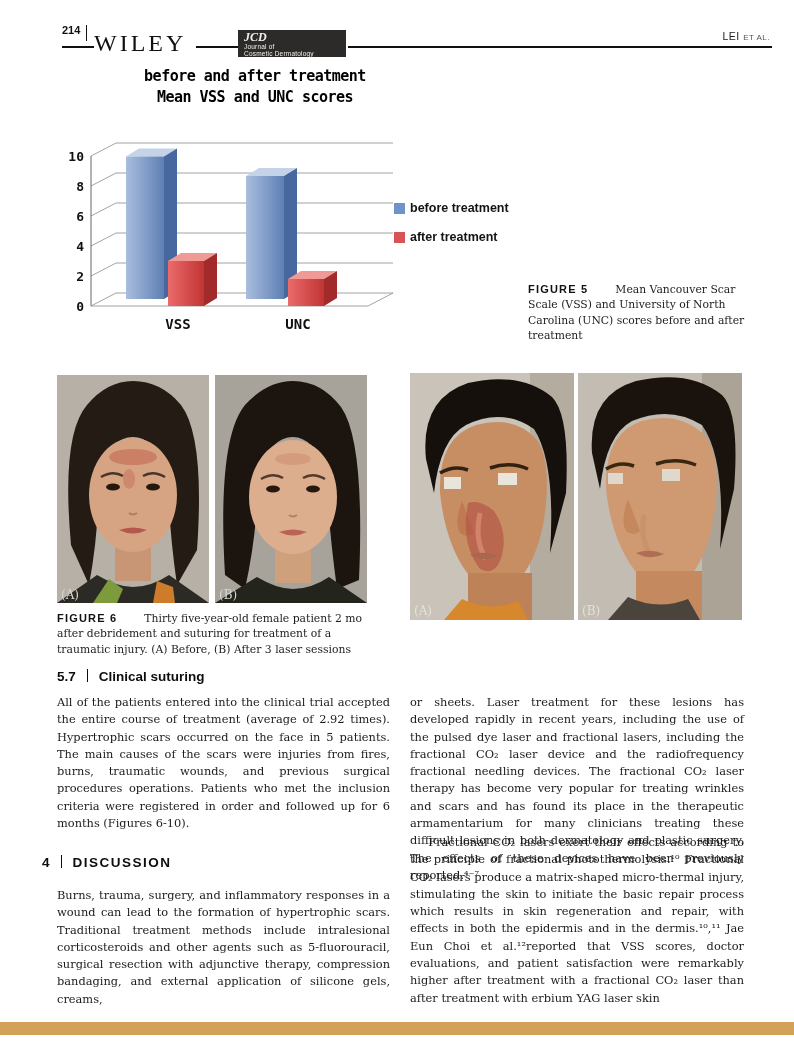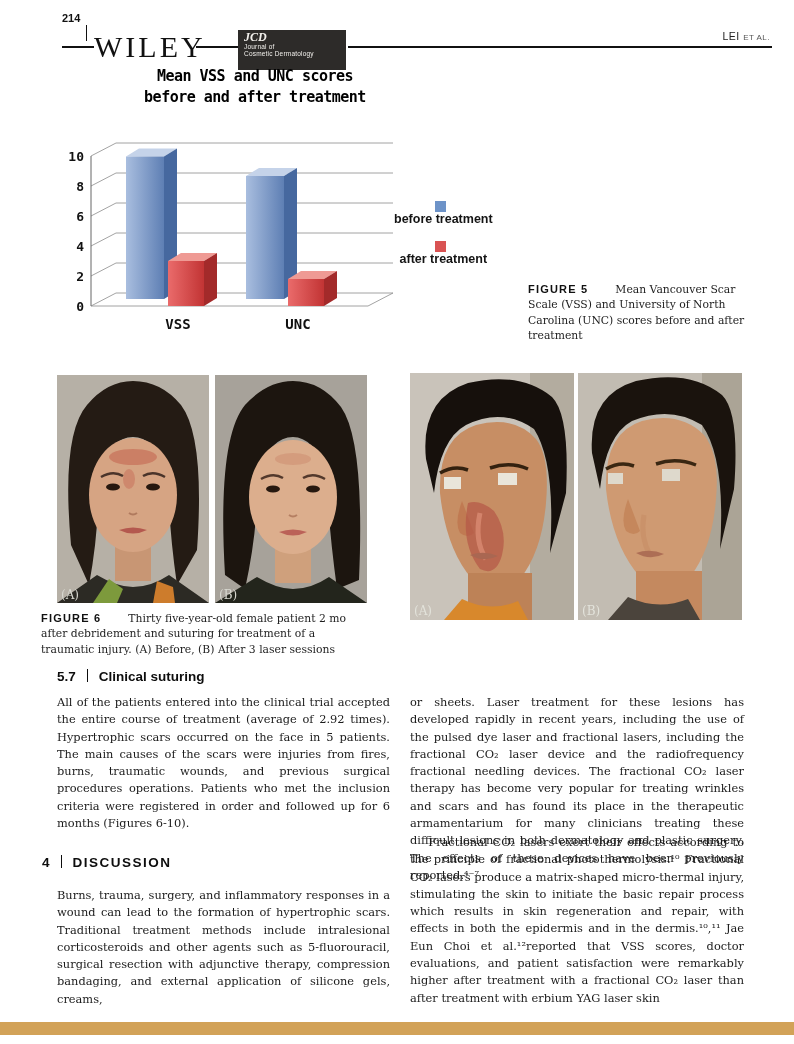--- a/index.html
+++ b/index.html
@@ -1,50 +1,50 @@
 <!DOCTYPE html>
 <html><head>
 <meta charset="utf-8">
 <style>
   html,body{margin:0;padding:0;background:#ffffff;}
   .page{position:relative;width:794px;height:1044px;background:#fff;overflow:hidden;
         font-family:"Liberation Sans",sans-serif;}
 
   
-  .pagenum{position:absolute;left:62px;top:12px;font:bold 11px "Liberation Sans",sans-serif;color:#111;text-align:center;}
+  .pagenum{position:absolute;left:62px;top:24px;font:bold 11px "Liberation Sans",sans-serif;color:#111;text-align:center;}
   .pagenum-tick{position:absolute;left:86px;top:25px;width:1px;height:16px;background:#111;}
   .wiley{position:absolute;left:94px;top:30px;font-family:"Liberation Serif",serif;
-         font-size:30px;letter-spacing:3px;color:#111;font-weight:500;}
+         font-size:24px;letter-spacing:3px;color:#111;font-weight:500;}
   .rule-left{position:absolute;left:62px;top:46px;width:32px;height:2px;background:#111;}
   .rule-mid{position:absolute;left:196px;top:46px;width:42px;height:2px;background:#111;}
   .rule-right{position:absolute;left:348px;top:46px;width:424px;height:2px;background:#111;}
-  .jcd-logo{position:absolute;left:238px;top:30px;width:108px;height:40px;background:#2d2b29;
+  .jcd-logo{position:absolute;left:238px;top:30px;width:108px;height:27px;background:#2d2b29;
             color:#f2f0ec;padding:2px 6px;box-sizing:border-box;}
   .jcd-acronym{font:italic bold 12px "Liberation Serif",serif;line-height:11px;}
   .jcd-name{font:6.5px/7px "Liberation Sans",sans-serif;letter-spacing:.2px;}
   .running-head{position:absolute;right:24px;top:30px;font:10.5px "Liberation Sans",sans-serif;
                 color:#222;letter-spacing:.5px;}
   .running-head .suffix{font-size:8px;color:#555;}
 
   
   .chart-title{position:absolute;left:95px;top:66px;width:320px;text-align:center;
                font:bold 15px/21px "DejaVu Sans Mono",monospace;color:#000;letter-spacing:-.5px;}
   .chart-wrap{position:absolute;left:55px;top:118px;width:345px;height:220px;}
   .tick{font:bold 13px "DejaVu Sans Mono",monospace;fill:#111;}
   .cat{font:bold 14px "DejaVu Sans Mono",monospace;fill:#111;}
   .legend{position:absolute;left:394px;top:201px;}
-  .legend-item{display:flex;align-items:center;margin-bottom:15px;flex-direction:column;}
+  .legend-item{display:flex;align-items:center;margin-bottom:15px;}
   .legend-swatch{width:11px;height:11px;margin-right:5px;flex:0 0 auto;}
   .legend-label{font:bold 12.5px "Liberation Sans",sans-serif;color:#141414;}
 
   
   .fig-label{font:bold 11px "Liberation Sans",sans-serif;letter-spacing:1.2px;color:#111;padding-right:27px;}
   .caption{font:10.8px/15.3px "DejaVu Serif",serif;color:#1d1d1d;}
   .fig5-caption{position:absolute;left:528px;top:282px;width:222px;}
-  .fig6-caption{position:absolute;left:41px;top:611px;width:324px;}
+  .fig6-caption{position:absolute;left:57px;top:611px;width:324px;}
   .fig7-caption{position:absolute;left:410px;top:631px;width:330px;}
 
   .sec-head{position:absolute;font:bold 13.5px "Liberation Sans",sans-serif;color:#0d0d0d;}
   .sec-bar{display:inline-block;width:1px;height:13px;background:#0d0d0d;margin:0 11px;vertical-align:-1px;}
   .sec-title-caps{letter-spacing:1.5px;}
   .body-text{position:absolute;font:11.4px/17.3px "DejaVu Serif",serif;color:#1b1b1b;
              text-align:justify;}
   .indent{text-indent:1.6em;}
 
   
@@ -67,22 +67,22 @@
     <div class="jcd-name">Journal of</div>
     <div class="jcd-name">Cosmetic Dermatology</div>
   </div>
   <div class="rule-right"></div>
   <div class="running-head">
     <span>LEI</span>
     <span class="suffix">ET AL.</span>
   </div>
 
   <div class="chart-title">
+    <div>before and after treatment</div>
     <div>Mean VSS and UNC scores</div>
-    <div>before and after treatment</div>
   </div>
   <div class="chart-wrap" id="chart"><svg width="345" height="220" viewBox="0 0 345 220">
         <defs>
           <linearGradient id="grad0" x1="0" y1="0" x2="1" y2="0">
             <stop offset="0%" stop-color="#a9bedf"></stop>
             <stop offset="100%" stop-color="#5e7fb4"></stop>
           </linearGradient>
           <linearGradient id="grad1" x1="0" y1="0" x2="1" y2="0">
             <stop offset="0%" stop-color="#ea6b6b"></stop>
             <stop offset="100%" stop-color="#c23434"></stop>

